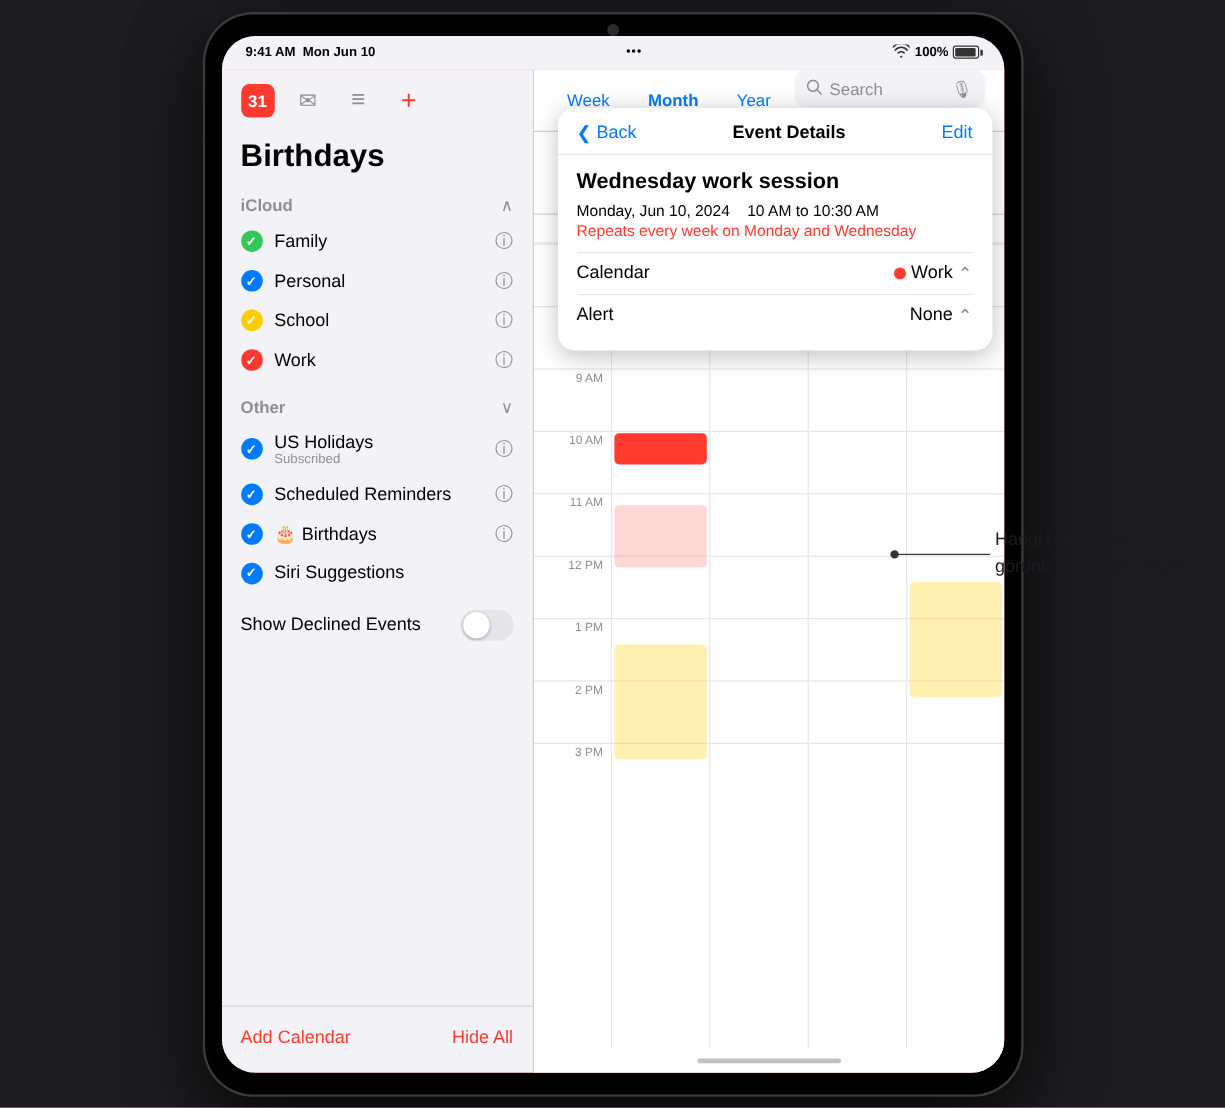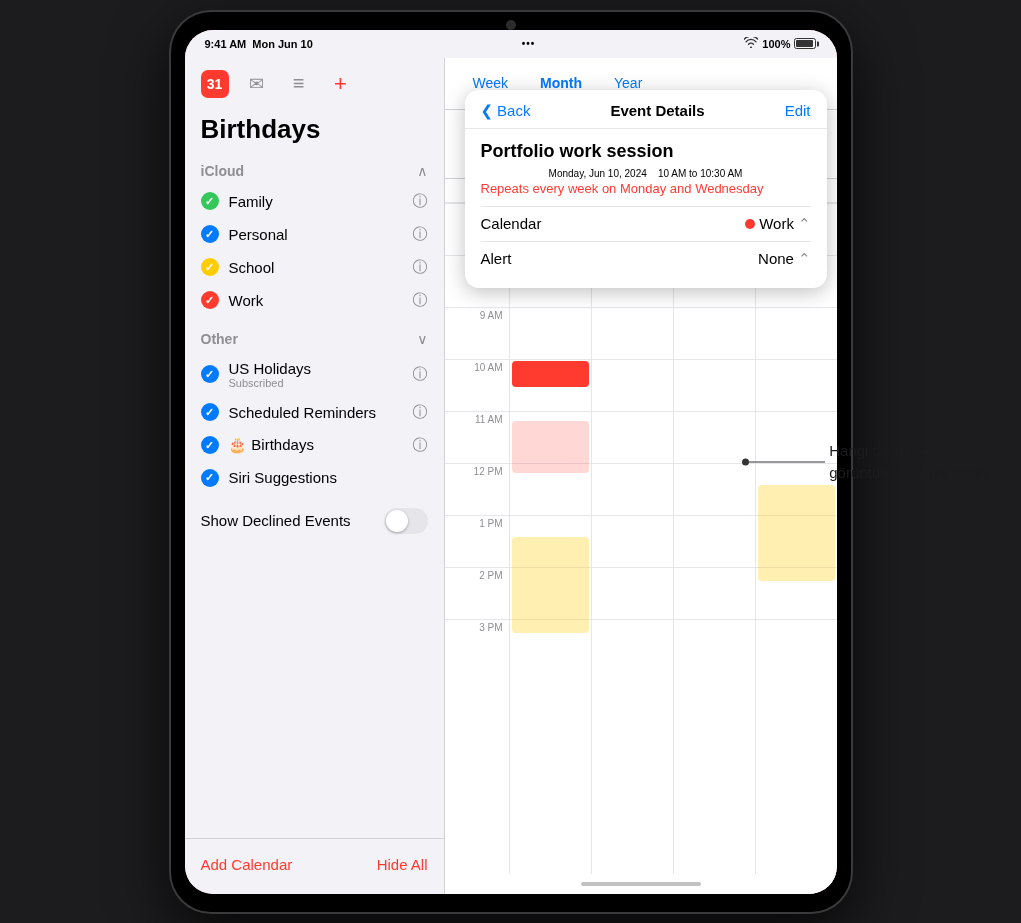--- a/index.html
+++ b/index.html
@@ -361,24 +361,23 @@
     }
 
     .popup-body { padding: 12px 16px; }
     .popup-event-title {
       font-size: 18px;
       font-weight: 600;
       color: #000;
       margin-bottom: 6px;
     }
     .popup-date {
-      font-size: 10px;
+      font-size: 13px;
       color: #000;
       margin-bottom: 2px;
-      text-align: center;
     }
     .popup-repeat {
       font-size: 13px;
       color: #ff3b30;
       margin-bottom: 10px;
     }
     .popup-row {
       display: flex;
       align-items: center;
       justify-content: space-between;
@@ -565,20 +564,31 @@
             <span class="footer-btn">Hide All</span>
           </div>
         </div>
 
         <div class="calendar-main">
 
           <div class="cal-header">
             <button class="view-btn">Week</button>
             <button class="view-btn" style="font-weight:600;">Month</button>
             <button class="view-btn">Year</button>
+            <div class="search-bar">
+              <span>
+                <svg width="13" height="13" viewBox="0 0 13 13">
+                    <circle cx="5.5" cy="5.5" r="4.5" stroke="#8e8e93" stroke-width="1.3" fill="none"></circle>
+                    <line x1="9" y1="9" x2="12.5" y2="12.5" stroke="#8e8e93" stroke-width="1.3" stroke-linecap="round"></line>
+                  </svg>
+              </span>
+              <span style="color:#8e8e93;">Search</span>
+              <span style="flex:1;"></span>
+              <span style="color:#8e8e93;">🎙</span>
+            </div>
           </div>
 
           <div class="today-row">
             <span class="today-btn">Today</span>
           </div>
 
           <div class="day-columns-header">
             <div class="day-col-header">
               <div class="day-col-label">Wed</div>
               <div class="day-col-num">12</div>
@@ -685,21 +695,21 @@
           <div class="event-popup">
             <div class="popup-header">
               <span class="popup-back">
                 <span>❮</span>
                 <span>Back</span>
               </span>
               <span class="popup-title">Event Details</span>
               <span class="popup-edit">Edit</span>
             </div>
             <div class="popup-body">
-              <div class="popup-event-title">Portfolio work session</div>
+              <div class="popup-event-title">Wednesday work session</div>
               <div class="popup-date">
                 <span>Monday, Jun 10, 2024</span>&nbsp;&nbsp;&nbsp;&nbsp;<span>10 AM to 10:30 AM</span>
               </div>
               <div class="popup-repeat">Repeats every week on Monday and Wednesday</div>
               <div class="popup-row">
                 <span class="popup-row-label">Calendar</span>
                 <span class="popup-row-value">
                   <span class="work-dot"></span>
                   <span>Work</span>
                   <span style="color:#8e8e93;">⌃</span>

